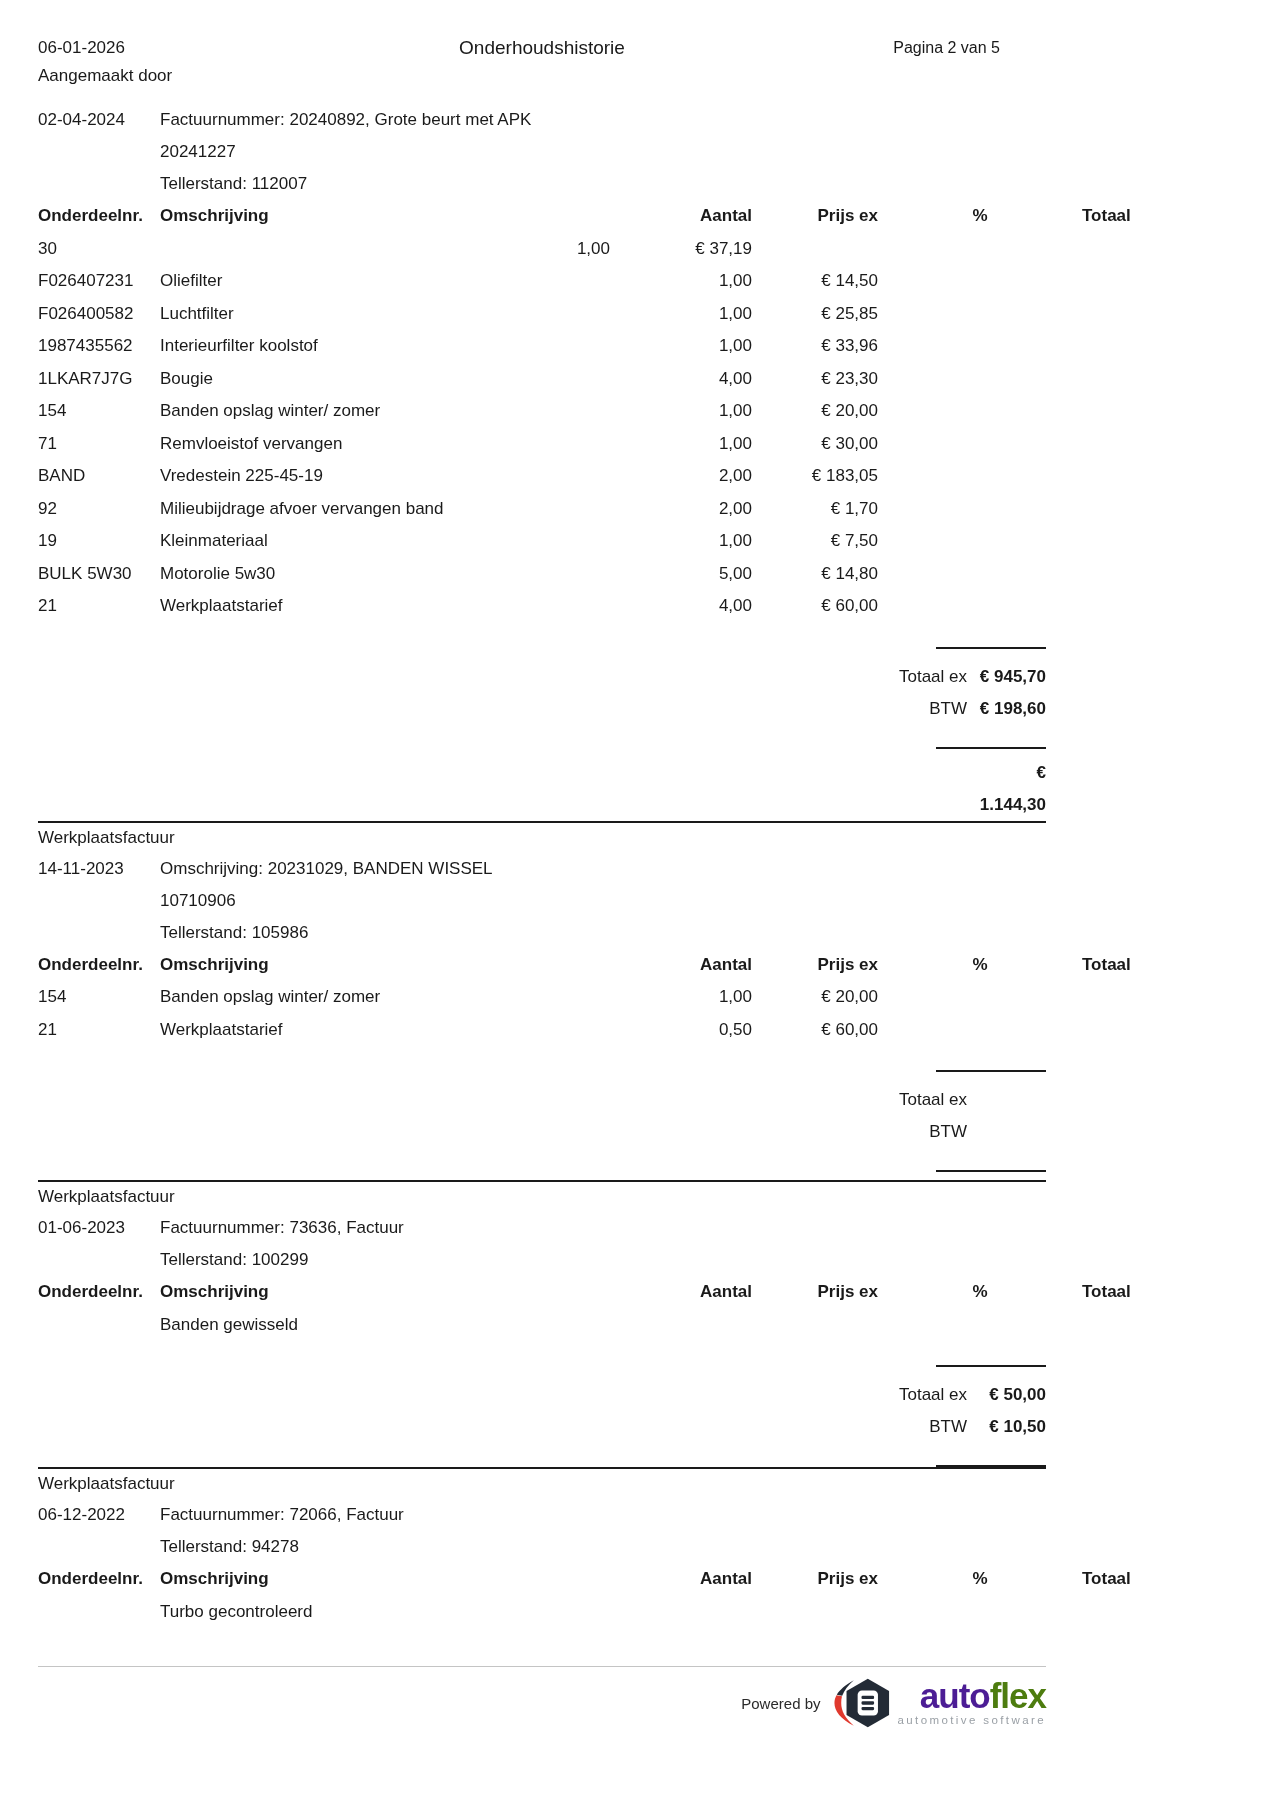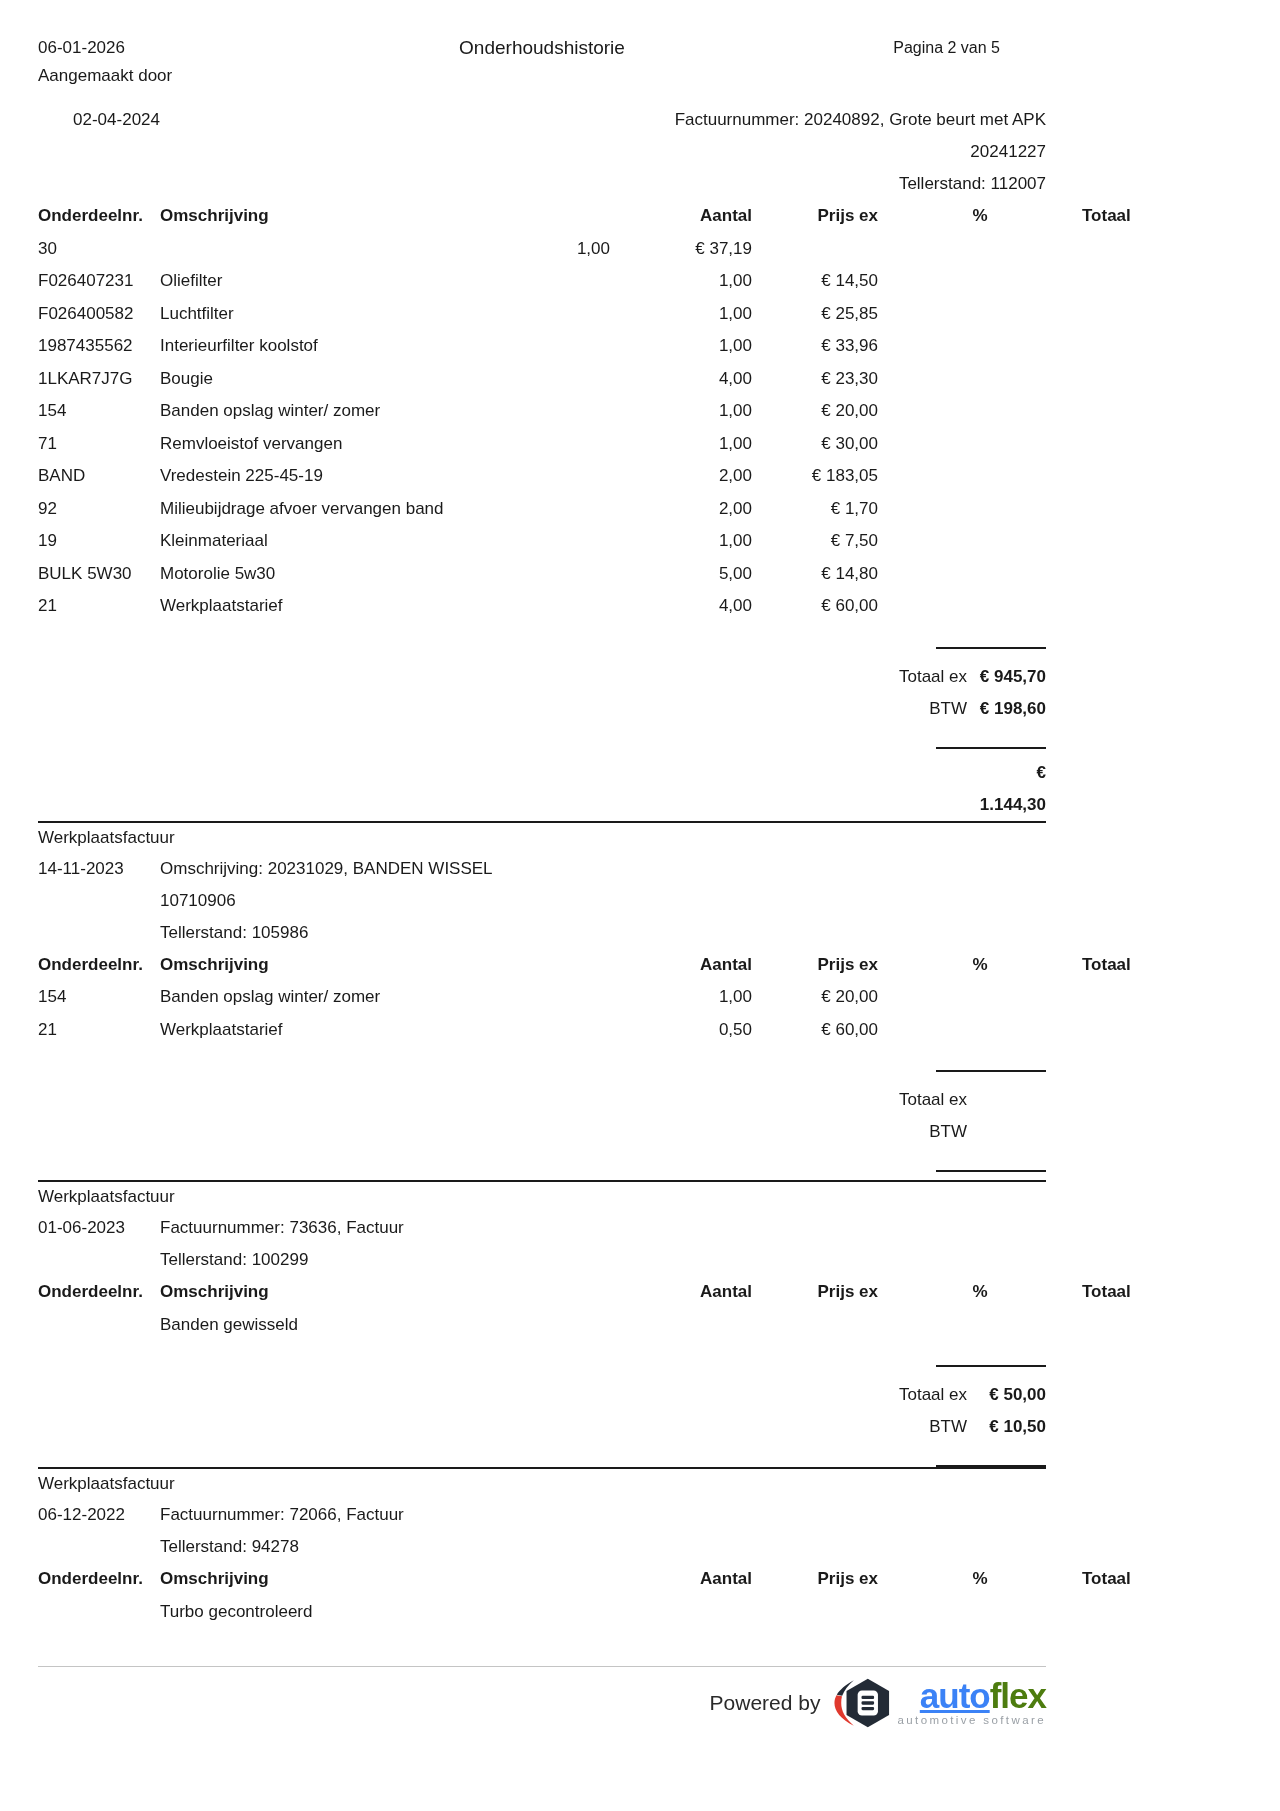--- a/index.html
+++ b/index.html
@@ -13,21 +13,21 @@
 
   
   .hdr { position:relative; height:28px; line-height:28px; }
   .hdr-date { position:absolute; left:0; top:0; }
   .hdr-title { position:absolute; left:0; right:0; text-align:center; font-size:19px; }
   .hdr-page { position:absolute; right:46px; top:0; font-size:16px; }
   .created-by { height:28px; line-height:28px; }
 
   
   .meta { display:grid; grid-template-columns:122px 1fr; line-height:32px; }
-  .meta.first { margin-top:14px;text-align:right; }
+  .meta.first { margin-top:14px; }
 
   
   .thead, .trow {
     display:grid;
     grid-template-columns:122px 450px 142px 126px 204px 1fr;
     line-height:32.5px;
   }
   .thead { font-weight:bold; }
   .c-qty, .c-price { text-align:right; }
   .c-pct { text-align:center; }
@@ -42,25 +42,25 @@
   .totrow .lbl { text-align:right; }
   .totrow .amt { text-align:right; font-weight:bold; }
 
   
   .section-rule { border-top:2px solid #1a1a1a; }
   .section-label { height:30px; line-height:30px; }
 
   
   .footer-rule { border-top:1px solid #c4c4c4; margin-top:38px; }
   .footer { display:flex; justify-content:flex-end; align-items:center; gap:13px; margin-top:8px; height:56px; }
-  .powered-by { color:#2a2a2a; font-size:21px; }
+  .powered-by { color:#2a2a2a; font-size:15px; }
   .logo { display:flex; align-items:center; gap:6px; }
   .logo-text { display:flex; flex-direction:column; align-items:flex-end; }
   .logo-word { font-weight:bold; font-size:35px; line-height:34px; letter-spacing:-1px; }
-  .logo-word .w-auto { color:#3b82f6;text-decoration:underline; }
+  .logo-word .w-auto { color:#4c1d95; }
   .logo-word .w-flex { color:#4d7c0f; }
   .logo-tagline { color:#9aa0a6; font-size:11.5px; letter-spacing:2.4px; line-height:15px; }
 </style>
 </head>
 <body>
 
 <div class="page">
 
   <div class="hdr">
     <span class="hdr-date">06-01-2026</span>

